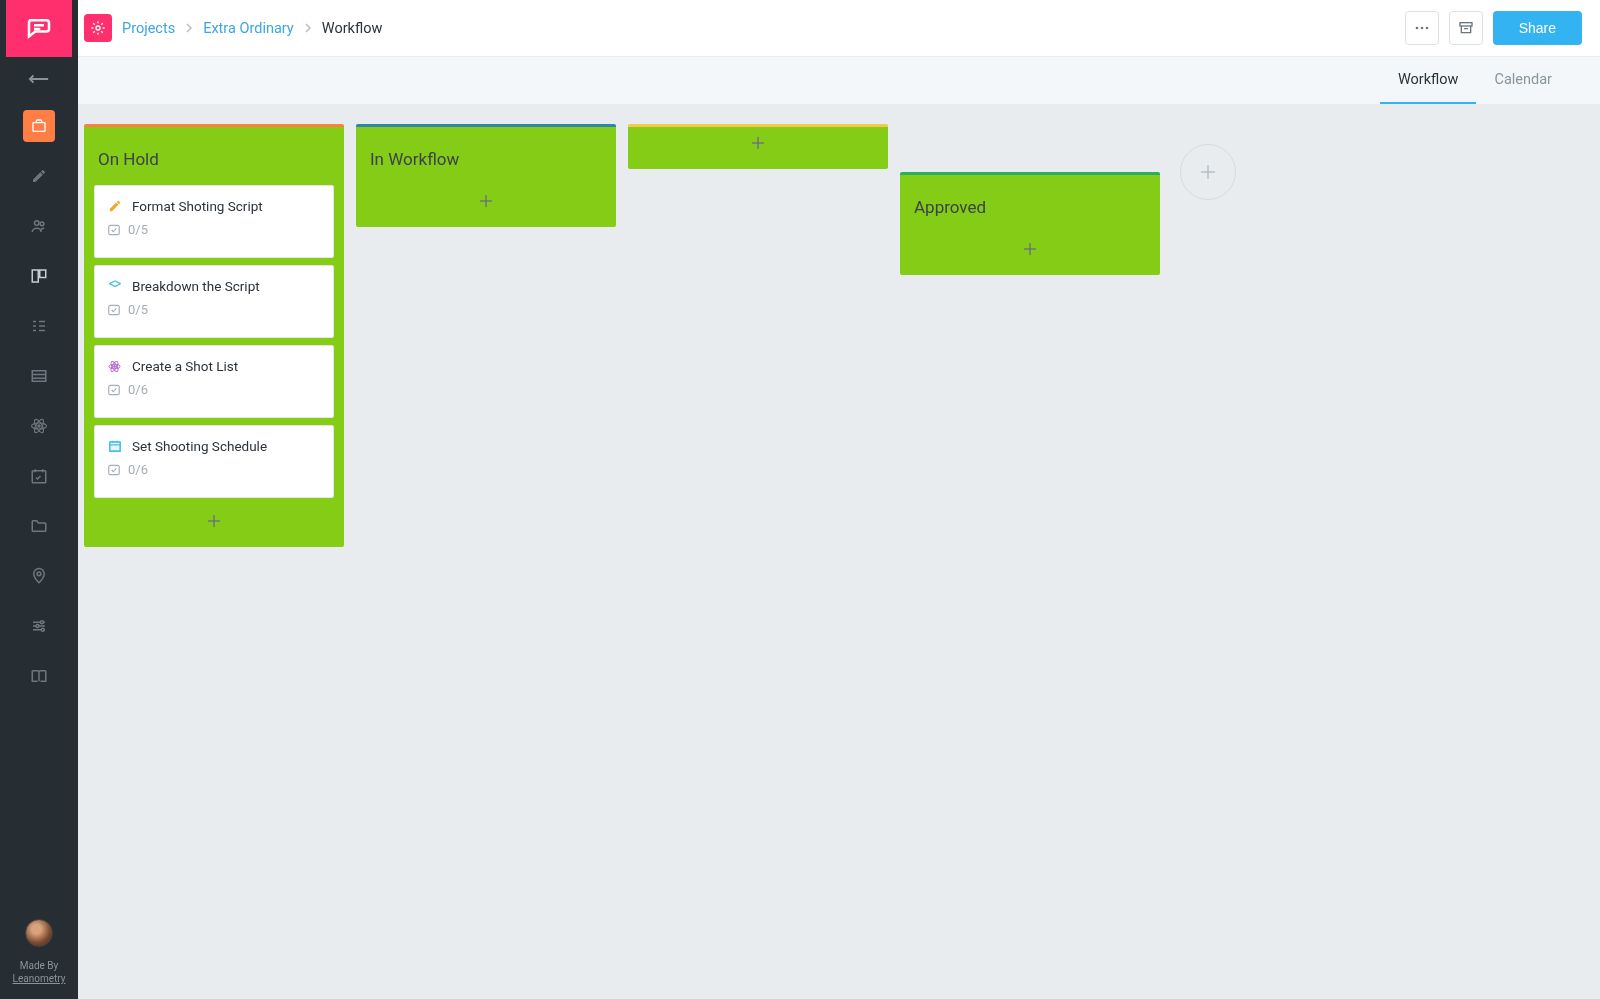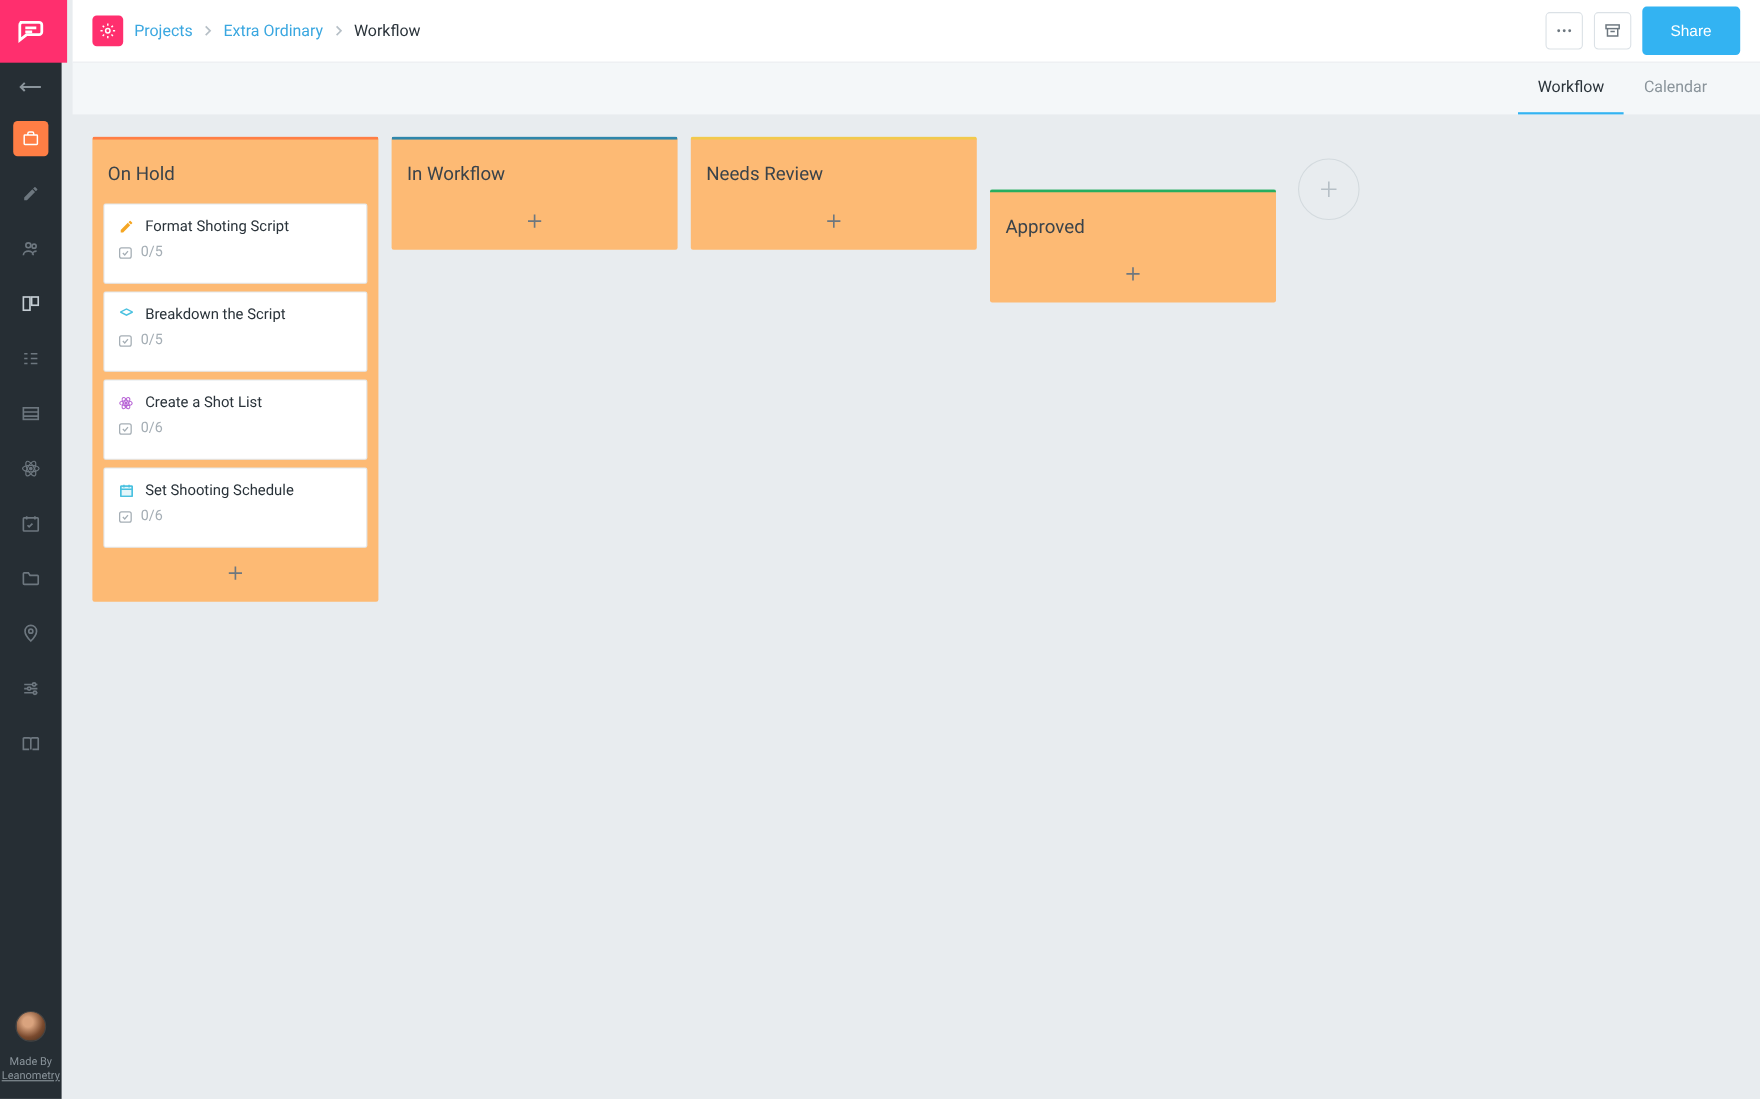--- a/index.html
+++ b/index.html
@@ -1,19 +1,19 @@
 <!DOCTYPE html>
 <html><head>
 <meta charset="utf-8">
 <style>
 * { margin: 0; padding: 0; box-sizing: border-box; }
 body { font-family: -apple-system, BlinkMacSystemFont, "Segoe UI", Roboto, sans-serif; background: #e8ecef; overflow: hidden; width: 1600px; height: 999px; }
 
 .sidebar {
-  position: fixed; left: 0; top: 0; width: 56px; height: 100%;
+  position: fixed; left: 0; top: 0; width: 78px; height: 100%;
   background: #262e34; display: flex; flex-direction: column; align-items: center;
   z-index: 100;
 }
 .sidebar-logo {
   width: 66px; height: 57px; background: #ff2f6e;
   display: flex; align-items: center; justify-content: center;
 }
 .sidebar-back {
   width: 66px; height: 44px; display: flex; align-items: center; justify-content: center;
   color: #8a949b; cursor: pointer;
@@ -48,42 +48,42 @@
 .breadcrumb a { color: #3aa7e0; cursor: pointer; }
 .breadcrumb .sep { color: #b6bfc6; }
 .breadcrumb .current { color: #2a333a; }
 .topbar-spacer { flex: 1; }
 .icon-button {
   width: 34px; height: 34px; border: 1px solid #dbe1e6; border-radius: 4px;
   background: white; display: flex; align-items: center; justify-content: center;
   margin-left: 10px; cursor: pointer; color: #6d777f;
 }
 .share-button {
-  height: 44px; padding: 0 26px; background: #33b3f2; color: white;
+  height: 34px; padding: 0 26px; background: #33b3f2; color: white;
   border: none; border-radius: 4px; font-size: 14px; margin-left: 10px; cursor: pointer; text-align: center;
 }
 
 .tabbar {
   position: fixed; left: 66px; right: 0; top: 57px; height: 47px;
   background: #f4f7f9; display: flex; justify-content: flex-end; padding-right: 30px;
   z-index: 40;
 }
 .tab {
   padding: 0 18px; display: flex; align-items: center; font-size: 14.5px;
   color: #8a949b; cursor: pointer; border-bottom: 2px solid transparent;
 }
 .tab.active { color: #2a333a; border-bottom-color: #33b3f2; }
 
 .board {
   position: fixed; left: 66px; right: 0; top: 104px; bottom: 0;
   padding: 20px 18px; display: flex; gap: 12px; align-items: flex-start;
   overflow-x: auto;
 }
 .column {
-  width: 260px; background: #fdba74; border-radius: 2px;
+  width: 260px; background: #84cc16; border-radius: 2px;
   border-top: 3px solid; display: flex; flex-direction: column;
 }
 .column-header { padding: 22px 14px 16px; font-size: 17px; color: #3a434a; }
 .column-body { padding: 0 10px 10px; display: flex; flex-direction: column; gap: 7px; }
 .card {
   background: white; border: 1px solid #e2e7eb; border-radius: 2px;
   padding: 12px 12px 20px; cursor: pointer;
 }
 .card-title-row { display: flex; align-items: center; gap: 10px; margin-bottom: 8px; }
 .card-icon { width: 15px; height: 15px; display: flex; align-items: center; justify-content: center; flex-shrink: 0; }
@@ -337,21 +337,20 @@
       <div class="column-header">In Workflow</div>
       <div class="column-body">
         <div class="add-card-btn">
           <svg width="14" height="14" viewBox="0 0 14 14" stroke="currentColor" stroke-width="1.5">
             <path d="M7 1v12M1 7h12"></path>
           </svg>
         </div>
       </div>
     </div>
     <div class="column" style="border-top-color: rgb(242, 201, 76);">
-      <div class="column-header">Needs Review</div>
       <div class="column-body">
         <div class="add-card-btn">
           <svg width="14" height="14" viewBox="0 0 14 14" stroke="currentColor" stroke-width="1.5">
             <path d="M7 1v12M1 7h12"></path>
           </svg>
         </div>
       </div>
     </div>
     <div class="column" style="border-top-color: rgb(39, 174, 96); margin-top: 48px;">
       <div class="column-header">Approved</div>

